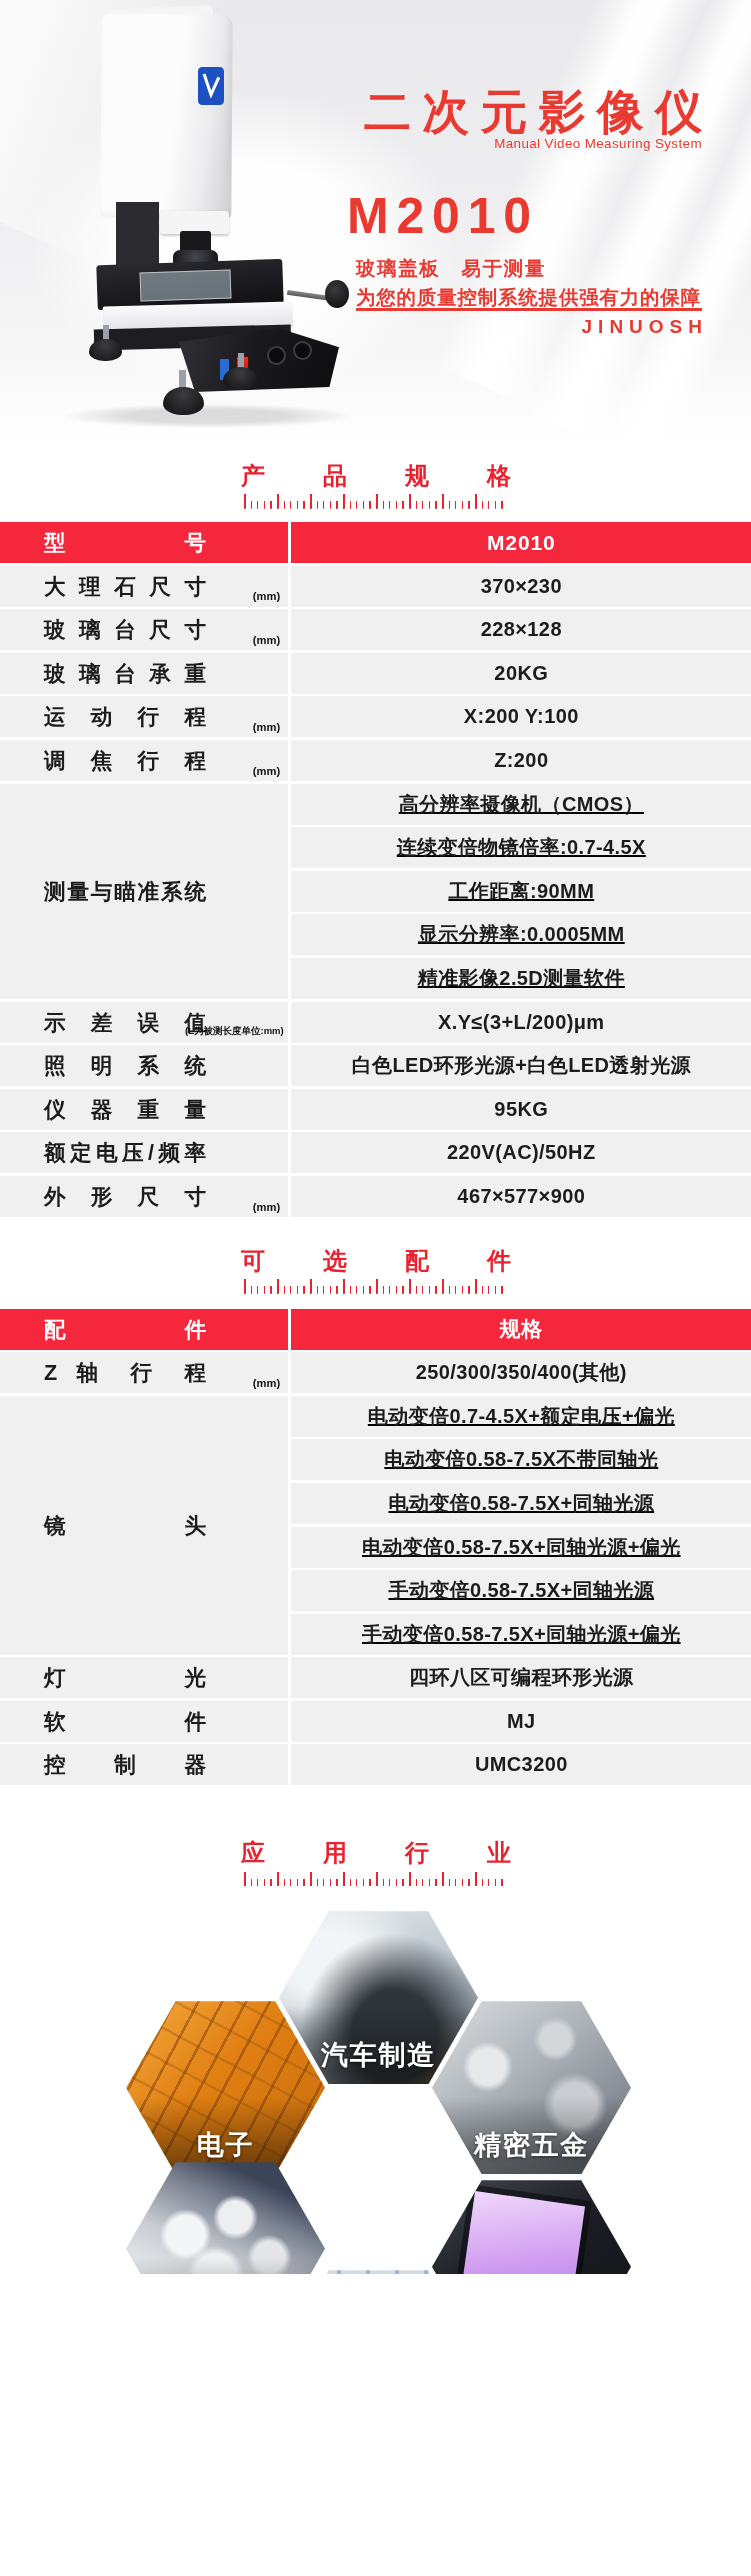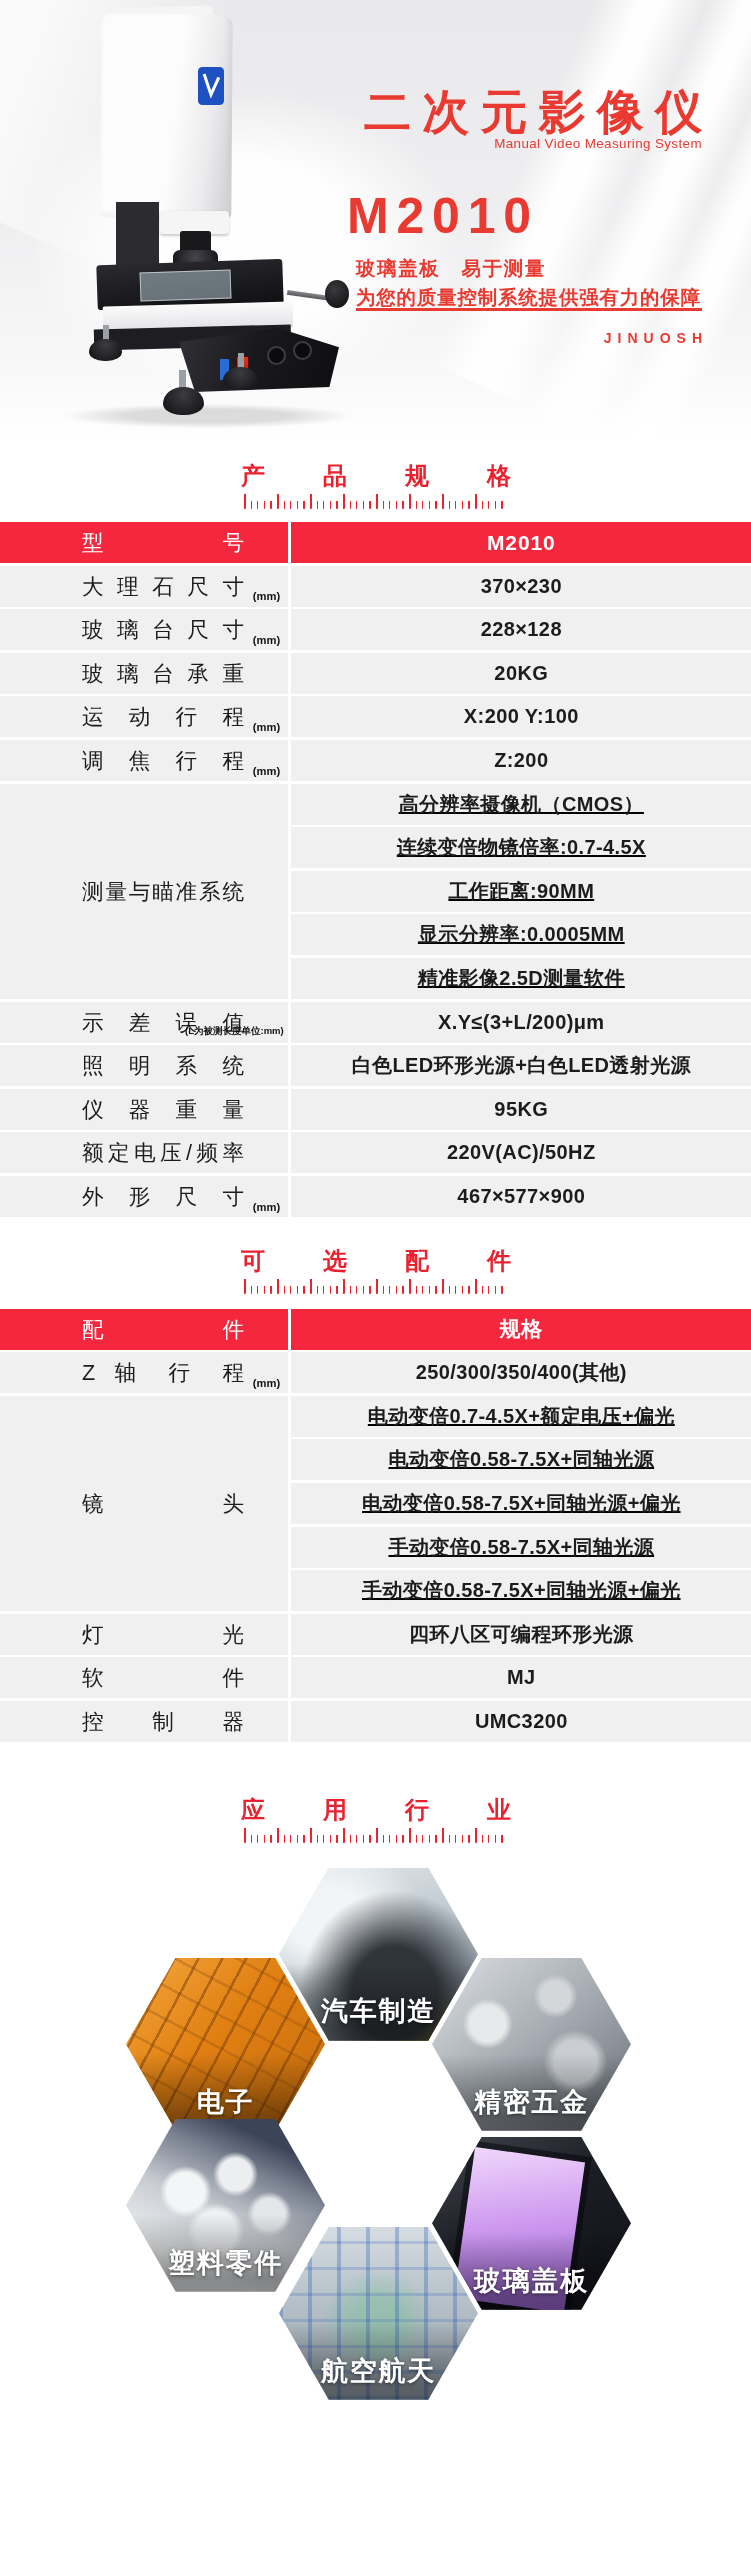--- a/index.html
+++ b/index.html
@@ -4,21 +4,21 @@
 <style>
   :root{
     --red-hero:#e93a31;
     --red-table:#f5273c;
     --red-title:#e8222f;
     --row-bg:#f1f0f0;
     --ink:#1c1c1c;
   }
   *{margin:0;padding:0;box-sizing:border-box;}
   body{font-family:"Liberation Sans","DejaVu Sans",sans-serif;background:#fff;}
-  .page{position:relative;width:752px;height:2576px;background:#fff;overflow:hidden;margin:0 auto;}
+  .page{position:relative;width:752px;height:2274px;background:#fff;overflow:hidden;margin:0 auto;}
 
   
   .hero{position:relative;width:752px;height:458px;overflow:hidden;
     background:linear-gradient(180deg,#e9e9eb 0%,#eeeef0 45%,#f7f7f8 78%,#ffffff 97%);}
   .streak{position:absolute;transform:rotate(24deg);
     background:linear-gradient(90deg,rgba(228,228,232,0),rgba(255,255,255,.95) 40%,rgba(255,255,255,.95) 60%,rgba(224,224,228,0));}
   .streak.s1{left:527px;top:-78px;width:104px;height:484px;}
   .streak.s2{left:624px;top:-52px;width:82px;height:501px;}
   .streak.s3{left:700px;top:-26px;width:73px;height:501px;}
   .wall-left{position:absolute;left:-112px;top:-147px;width:311px;height:371px;transform:rotate(24deg);
@@ -30,21 +30,21 @@
     letter-spacing:11.2px;margin-right:-11.2px;color:var(--red-hero);white-space:nowrap;}
   .hero-sub{position:absolute;top:136px;right:50px;font-size:13.4px;font-weight:500;
     color:var(--red-hero);letter-spacing:0.4px;}
   .hero-model{position:absolute;top:187px;left:347px;font-size:50px;font-weight:700;
     letter-spacing:7.8px;color:var(--red-hero);}
   .hero-tag1{position:absolute;top:255px;left:356px;font-size:19.4px;font-weight:700;
     letter-spacing:1.7px;color:var(--red-hero);white-space:pre;}
   .hero-tag2{position:absolute;top:284px;left:356px;font-size:19.4px;font-weight:700;
     letter-spacing:0.9px;color:var(--red-hero);white-space:nowrap;}
   .hero-line{position:absolute;top:308px;left:356px;width:346px;height:2.6px;background:var(--red-hero);}
-  .hero-brand{position:absolute;top:330px;right:50px;font-size:14px;font-weight:700;
+  .hero-brand{position:absolute;top:316px;right:50px;font-size:19px;font-weight:700;
     letter-spacing:6px;margin-right:-6px;color:var(--red-hero);}
 
   
   .machine{position:absolute;left:49px;top:7px;width:324px;height:423px;}
   .machine>div{position:absolute;}
   .m-shadow{left:15.5px;top:397px;width:285px;height:24px;
     background:radial-gradient(ellipse,rgba(0,0,0,.13) 0 40%,rgba(0,0,0,0) 72%);}
   .m-cap{left:62px;top:0;width:102px;height:17.3px;background:#f5f5f6;border-radius:5.2px;transform:rotate(-2deg);}
   .m-tower{left:52px;top:7px;width:131px;height:204px;border-radius:8.6px 12px 5.2px 5.2px;
     background:linear-gradient(97deg,#fcfcfc 55%,#ececee 78%,#d8d8da 93%);
@@ -101,21 +101,21 @@
   .tbl{margin-top:13px;}
   .tbl2{margin-top:14.7px;}
   .tr{display:flex;height:41px;margin-top:2.6px;}
   .tr.head{height:41px;margin-top:0;}
   .lc{position:relative;width:288px;background:var(--row-bg);display:flex;align-items:center;}
   .vc{flex:1;margin-left:2.6px;background:var(--row-bg);display:flex;align-items:center;justify-content:center;
     font-size:20px;font-weight:700;color:var(--ink);letter-spacing:0.4px;}
   .tr.head .lc,.tr.head .vc{background:var(--red-table);color:#fff;}
   .tr.head .lbl{color:#fff;}
   .tr.head .vc{font-size:21px;letter-spacing:0.9px;}
-  .lbl{margin-left:82px;width:162px;font-size:21.6px;font-weight:400;color:var(--ink);
+  .lbl{margin-left:44px;width:162px;font-size:21.6px;font-weight:700;color:var(--ink);
     text-align:justify;text-align-last:justify;white-space:nowrap;}
   .unit{position:absolute;right:7.8px;bottom:4.3px;font-size:11.2px;font-weight:600;color:#111;}
   .note{position:absolute;right:4.3px;bottom:4.3px;font-size:9.5px;font-weight:600;color:#111;}
   .merged{display:flex;margin-top:2.6px;}
   .merged .lc{width:288px;}
   .mcol{flex:1;display:flex;flex-direction:column;text-decoration:underline;}
   .mcol .vc{height:41px;flex:none;margin-top:2.6px;}
   .mcol .vc:first-child{margin-top:0;}
 
   
@@ -321,20 +321,21 @@
             <span class="unit">(mm)</span>
           </div>
           <div class="vc">250/300/350/400(其他)</div>
         </div>
         <div class="merged">
           <div class="lc">
             <div class="lbl">镜 头</div>
           </div>
           <div class="mcol">
             <div class="vc">电动变倍0.7-4.5X+额定电压+偏光</div>
+            <div class="vc">电动变倍0.58-7.5X不带同轴光</div>
             <div class="vc">电动变倍0.58-7.5X+同轴光源</div>
             <div class="vc">电动变倍0.58-7.5X+同轴光源+偏光</div>
             <div class="vc">手动变倍0.58-7.5X+同轴光源</div>
             <div class="vc">手动变倍0.58-7.5X+同轴光源+偏光</div>
           </div>
         </div>
         <div class="tr">
           <div class="lc">
             <div class="lbl">灯 光</div>
           </div>

